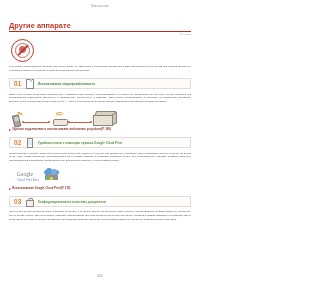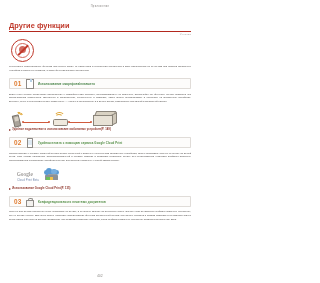--- a/index.html
+++ b/index.html
@@ -225,21 +225,21 @@
   }
 </style>
 </head>
 <body>
 
 <div class="page">
 
   <div class="running-head">Приложение</div>
 
   <div class="title-block">
-    <div class="chapter-title">Другие функции</div>
+    <div class="chapter-title">Другие аппарате</div>
     <div class="title-rule"></div>
     <div class="title-tab">
       <span>Функции</span>
     </div>
   </div>
 
   <div class="intro-wrap">
     <div class="warn-icon">
       <div class="warn-dot"></div>
     </div>

